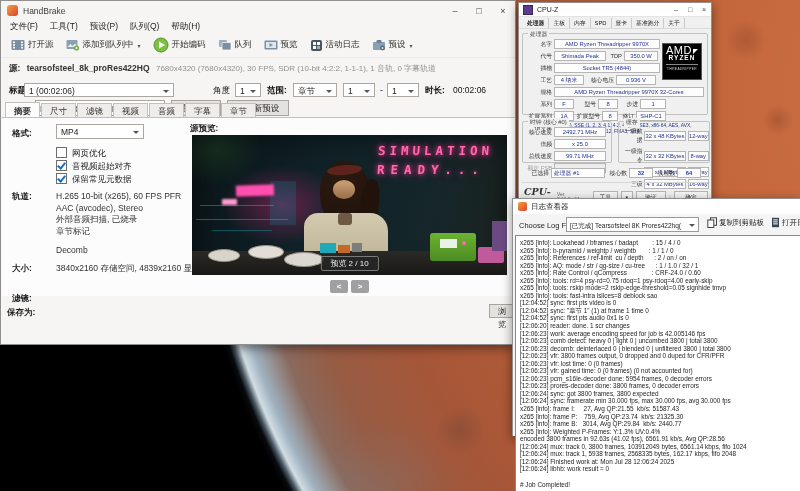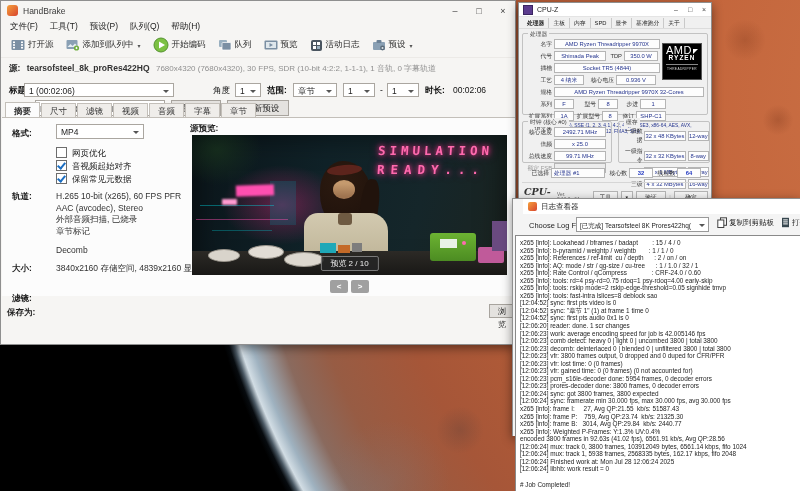--- a/index.html
+++ b/index.html
@@ -76,21 +76,21 @@
   .fld{background:#fdfdfd;border:1px solid #b5b5b5;height:8px;line-height:8px;text-align:center;color:#24348f;overflow:hidden;white-space:nowrap;box-sizing:content-box;}
   .fld.blue{color:#1f36c0;font-weight:bold;}
   .amd-badge{position:absolute;right:5px;top:9px;width:40px;height:37px;background:#000;border:1px solid #555;color:#fff;text-align:center;box-sizing:border-box;padding-top:3px;}
   .amd-l1{font-size:11px;font-weight:normal;letter-spacing:.5px;line-height:7px;}
   .amd-tri{display:inline-block;width:0;height:0;border-left:5px solid #fff;border-bottom:5px solid transparent;margin-left:1px;}
   .amd-l2{font-size:6.5px;font-weight:bold;letter-spacing:1px;line-height:8px;}
   .amd-sep{height:1px;background:#888;margin:2px 3px;}
   .amd-l3{font-size:3.2px;letter-spacing:.4px;color:#ddd;}
   .czbtn{background:#f5f5f5;border:1px solid #b5b5b5;height:11px;line-height:11px;text-align:center;color:#222;}
   
-  .lg{left:512px;top:198px;width:288px;height:238px;background:#f4f4f4;font-size:7.5px;border:1px solid #8f8f8f;border-right:none;border-bottom:none;padding-left:10px;}
+  .lg{left:512px;top:198px;width:288px;height:238px;background:#f4f4f4;font-size:7.5px;border:1px solid #8f8f8f;border-right:none;border-bottom:none;}
   .lg .tb{height:15px;padding-left:5px;background:#fff;}
   .lg-logo{width:9px;height:9px;border-radius:2px;background:linear-gradient(135deg,#f5a13c,#d8442e);display:inline-block;margin-right:4px;}
   .lg-title{font-size:7.5px;color:#222;}
   .lg-controls{position:relative;height:21px;}
   .lg-sel{position:absolute;left:53px;top:3px;width:133px;height:15px;line-height:15px;background:#fff;border:1px solid #999;font-size:6.5px;color:#222;padding:0 10px 0 3px;box-sizing:border-box;white-space:nowrap;overflow:hidden;}
   .lg-sel::after{content:"";position:absolute;right:3px;top:6px;border:3px solid transparent;border-top-color:#555;}
   .lg-btn{position:absolute;top:3px;display:flex;align-items:center;gap:2px;color:#222;font-size:7.5px;white-space:nowrap;}
   .logarea{position:absolute;left:2px;top:36px;width:286px;height:257px;background:#fff;border:1px solid #898989;border-right:none;border-bottom:none;overflow:hidden;padding:3px 0 0 4px;box-sizing:border-box;}
   .ln{font-size:6.4px;line-height:7.55px;color:#1c1c1c;white-space:pre;}
 </style>

